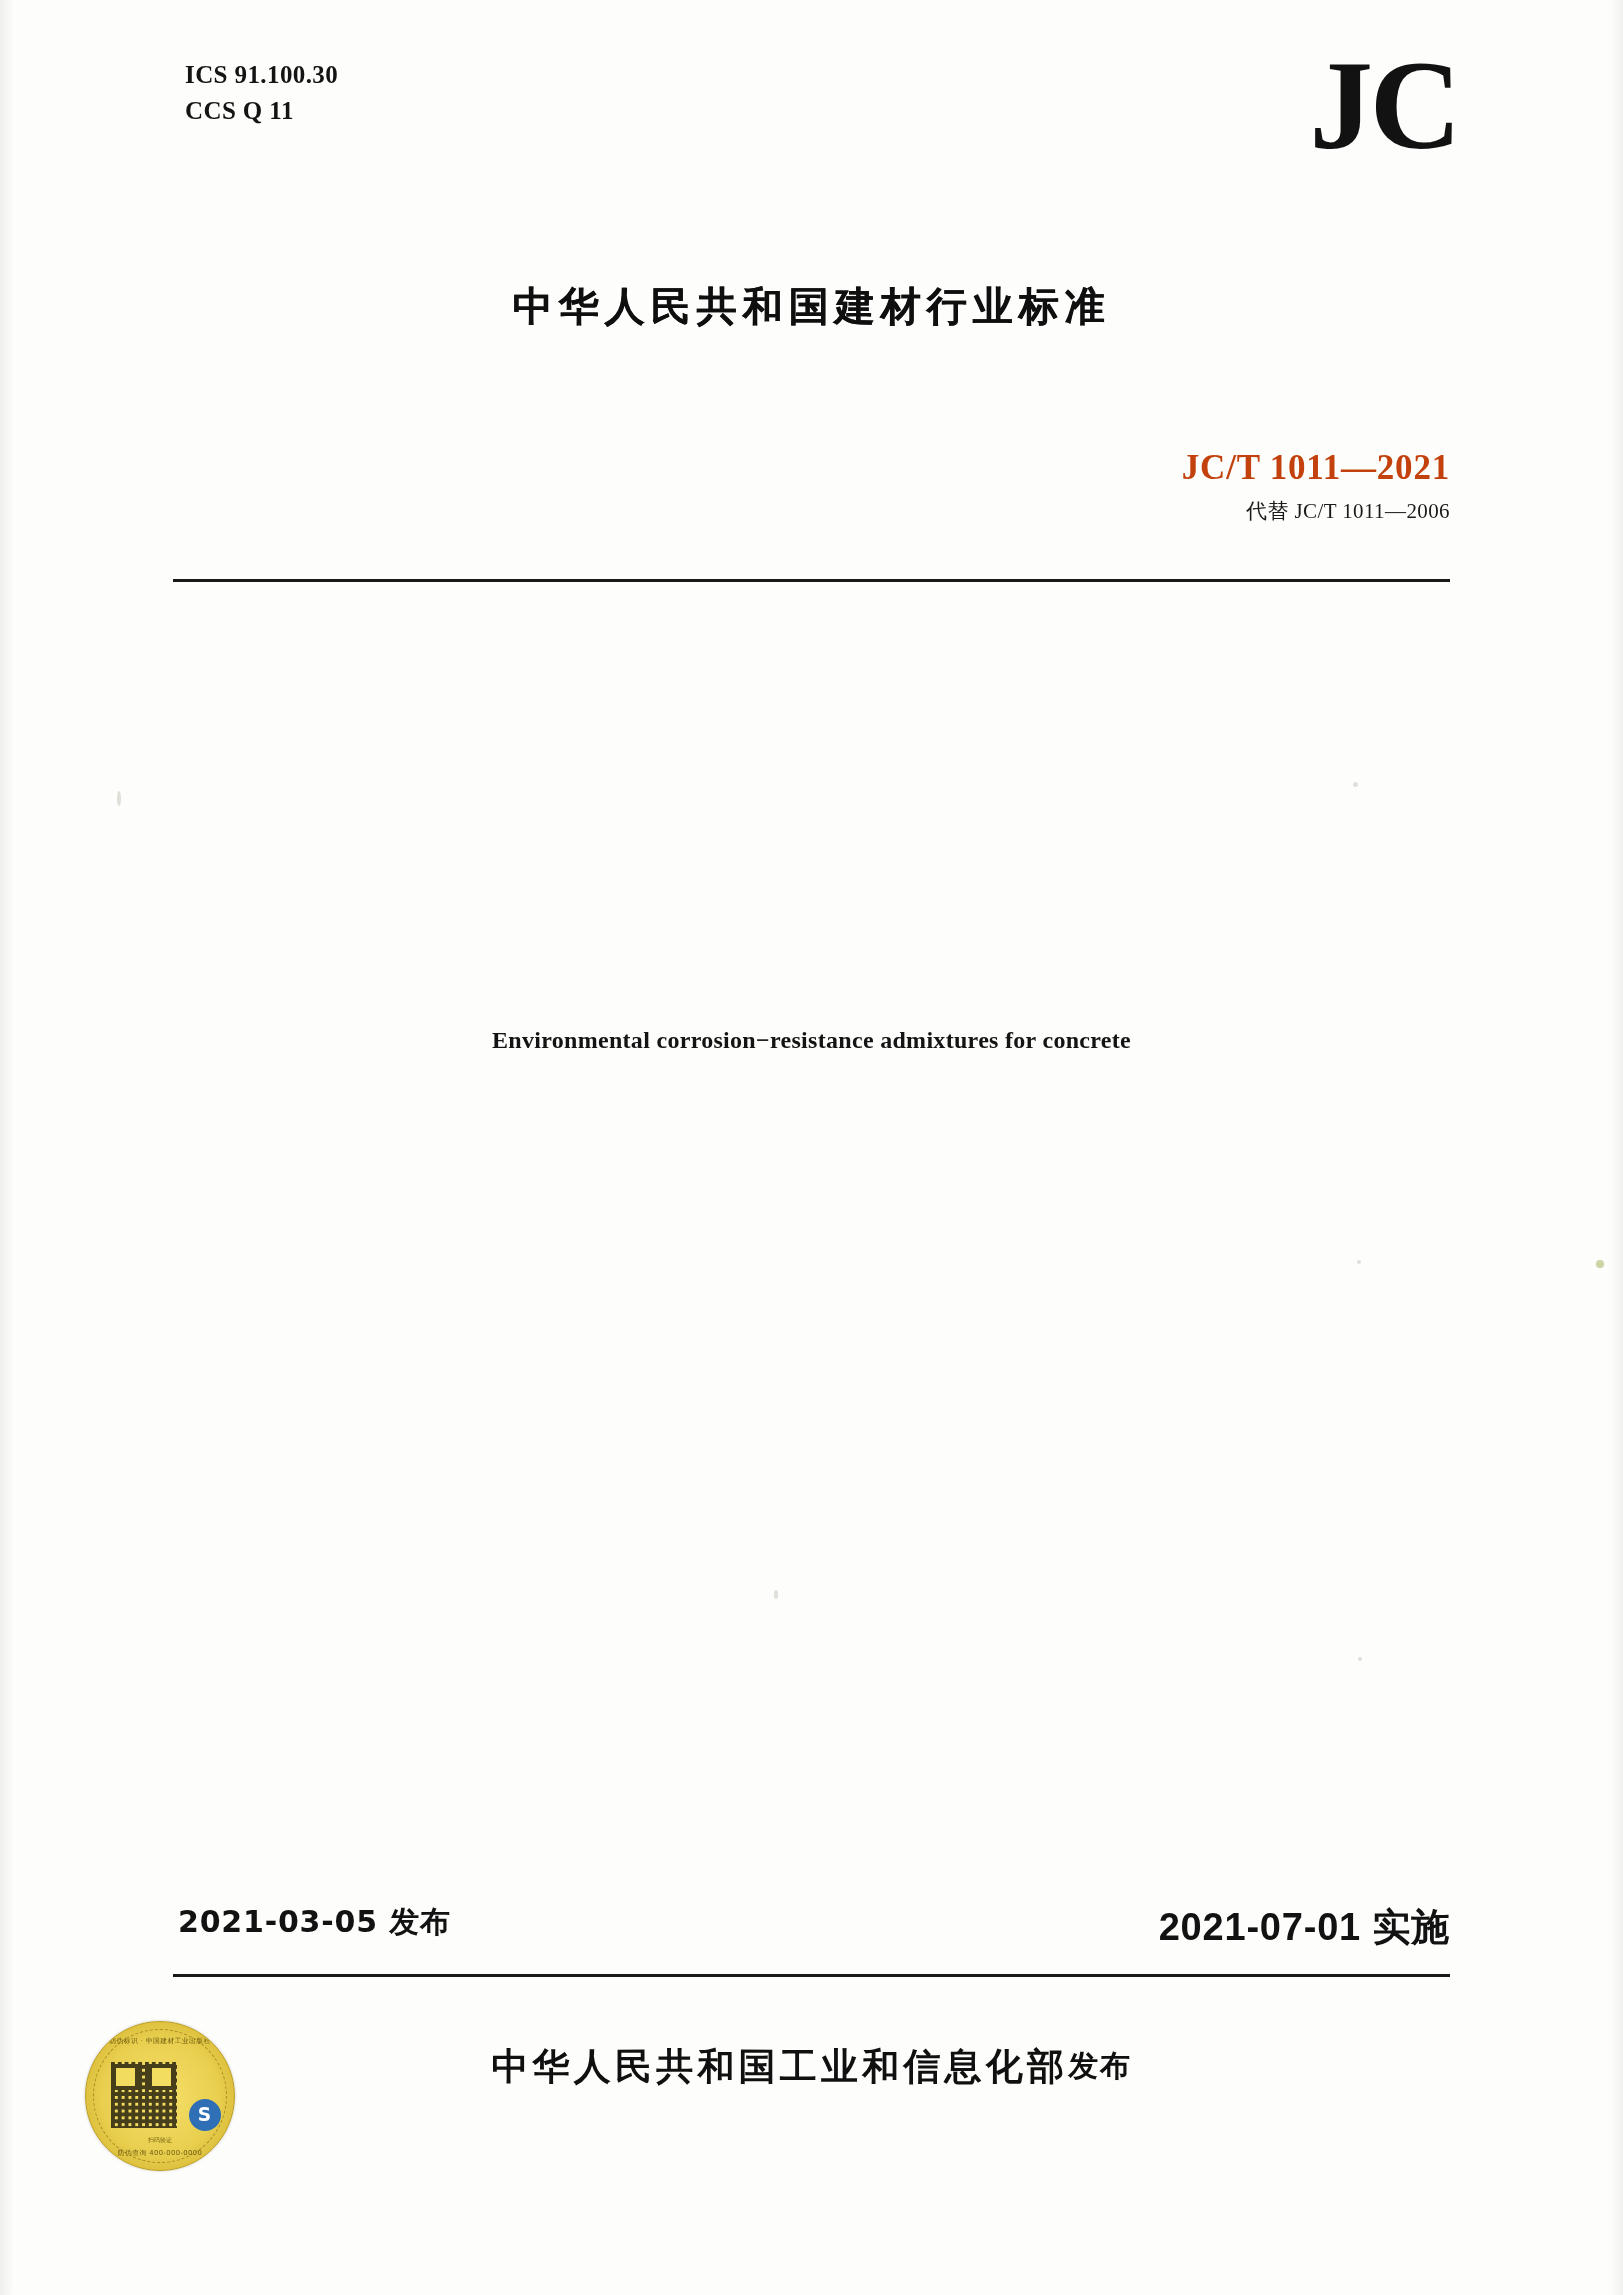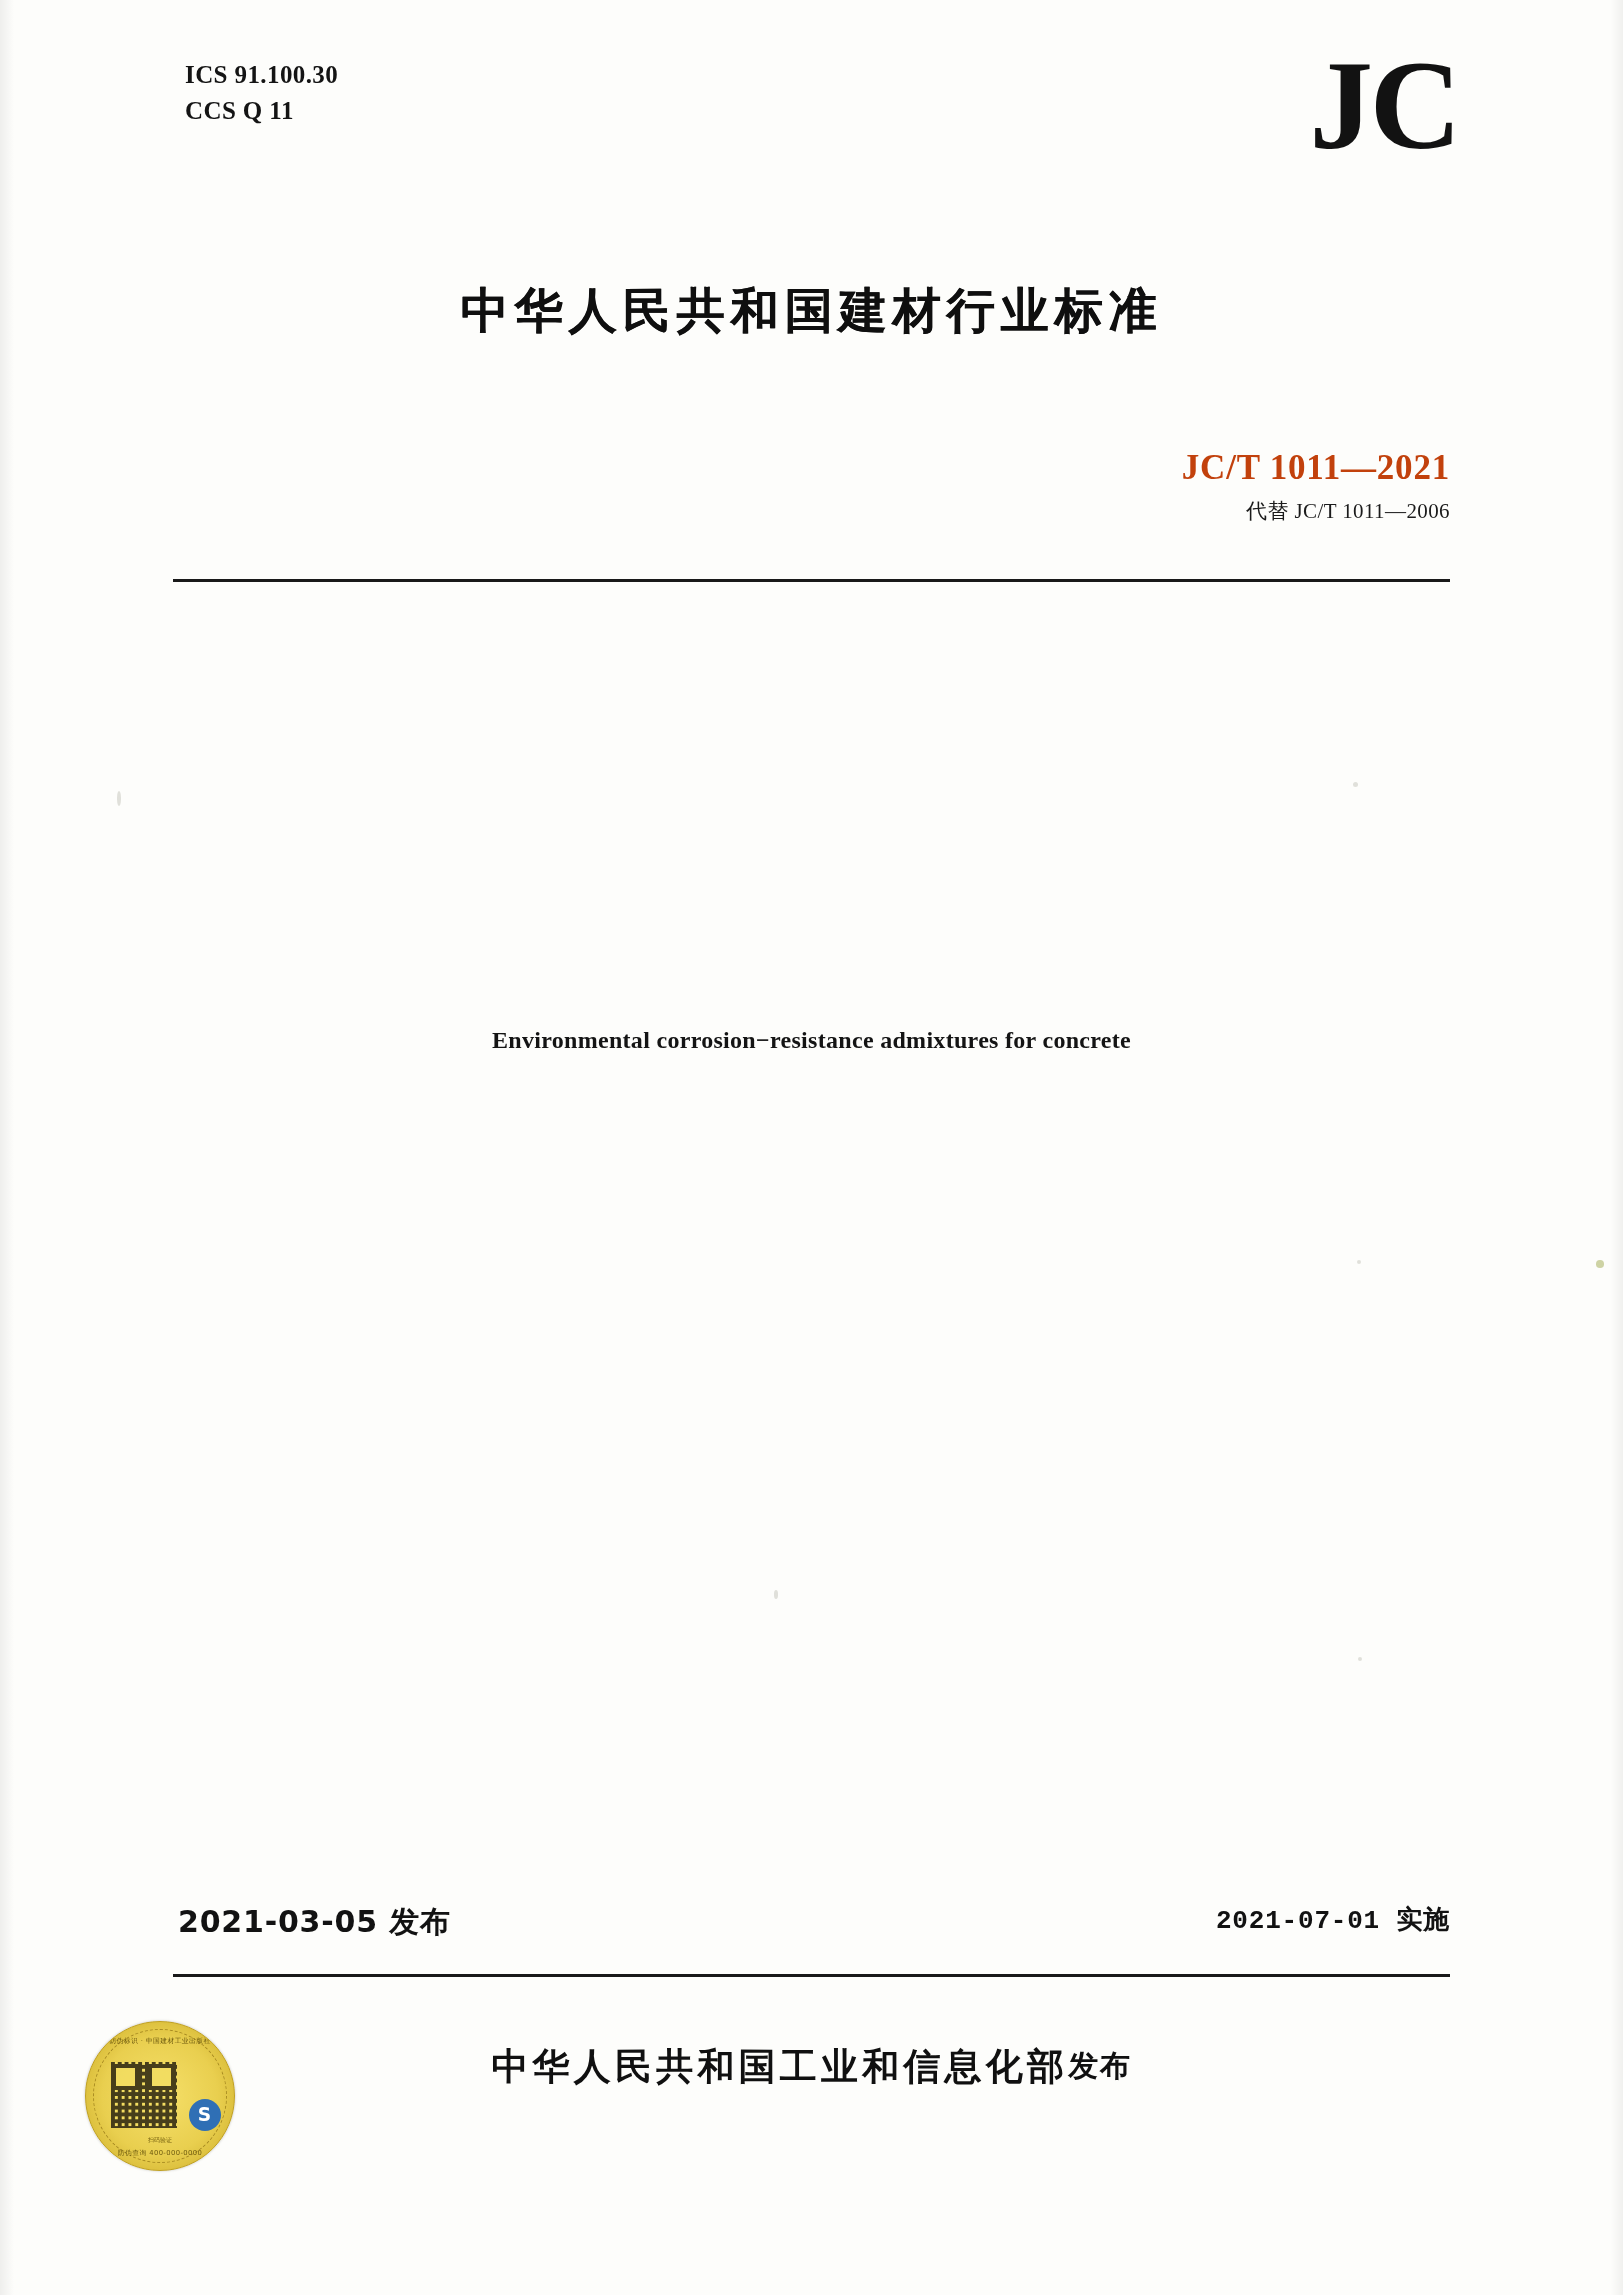--- a/index.html
+++ b/index.html
@@ -52,21 +52,21 @@
 
   
   .national-title {
     position: absolute;
     left: 0;
     right: 0;
     top: 279px;
     text-align: center;
     font-family: "DejaVu Sans", sans-serif;
     font-weight: bold;
-    font-size: 48px;
+    font-size: 40px;
     letter-spacing: 6px;
     color: #0f0f0f;
     text-shadow: 0.4px 0 0 #0f0f0f;
   }
 
   
   .std-no {
     position: absolute;
     right: 173px;
     top: 448px;
@@ -140,23 +140,23 @@
     font-family: "DejaVu Sans", sans-serif;
     font-weight: bold;
     font-size: 30px;
     letter-spacing: 0.8px;
     color: #121212;
   }
   .date-implement {
     position: absolute;
     right: 173px;
     top: 1902px;
-    font-family: Liberation Mono, monospace;
-    font-weight: bold;
-    font-size: 26px;
+    font-family: Liberation Sans, sans-serif;
+    font-weight: bold;
+    font-size: 38px;
     letter-spacing: 0.8px;
     color: #121212;
   }
 
   
   .rule-bottom {
     position: absolute;
     left: 173px;
     right: 173px;
     top: 1974px;

